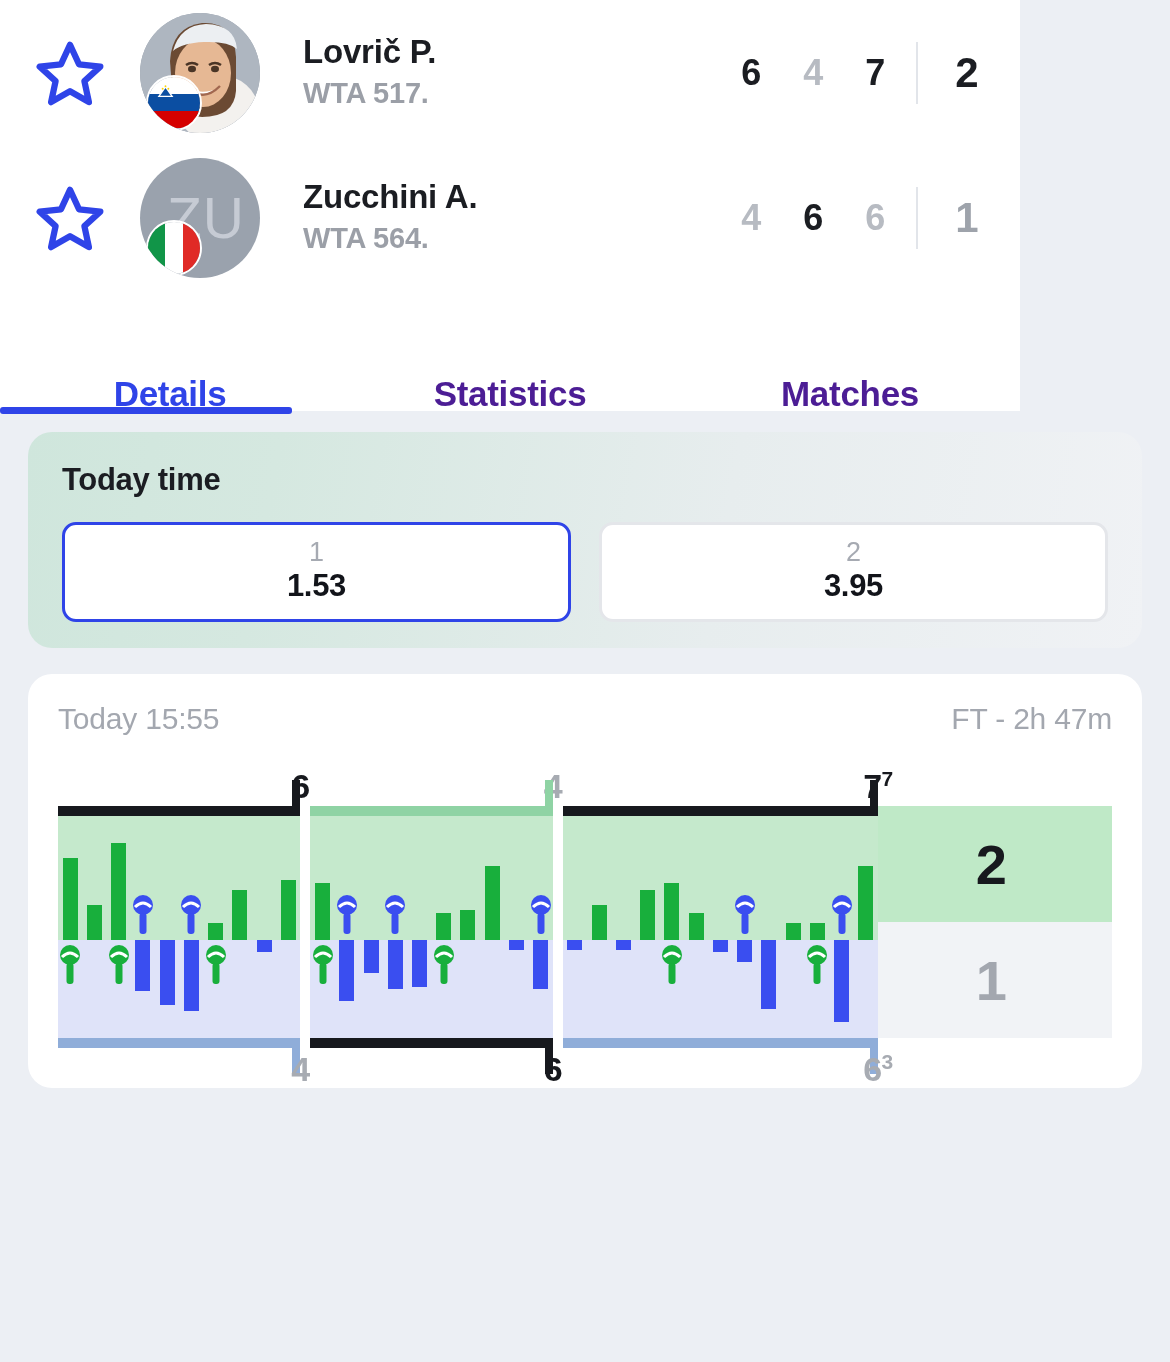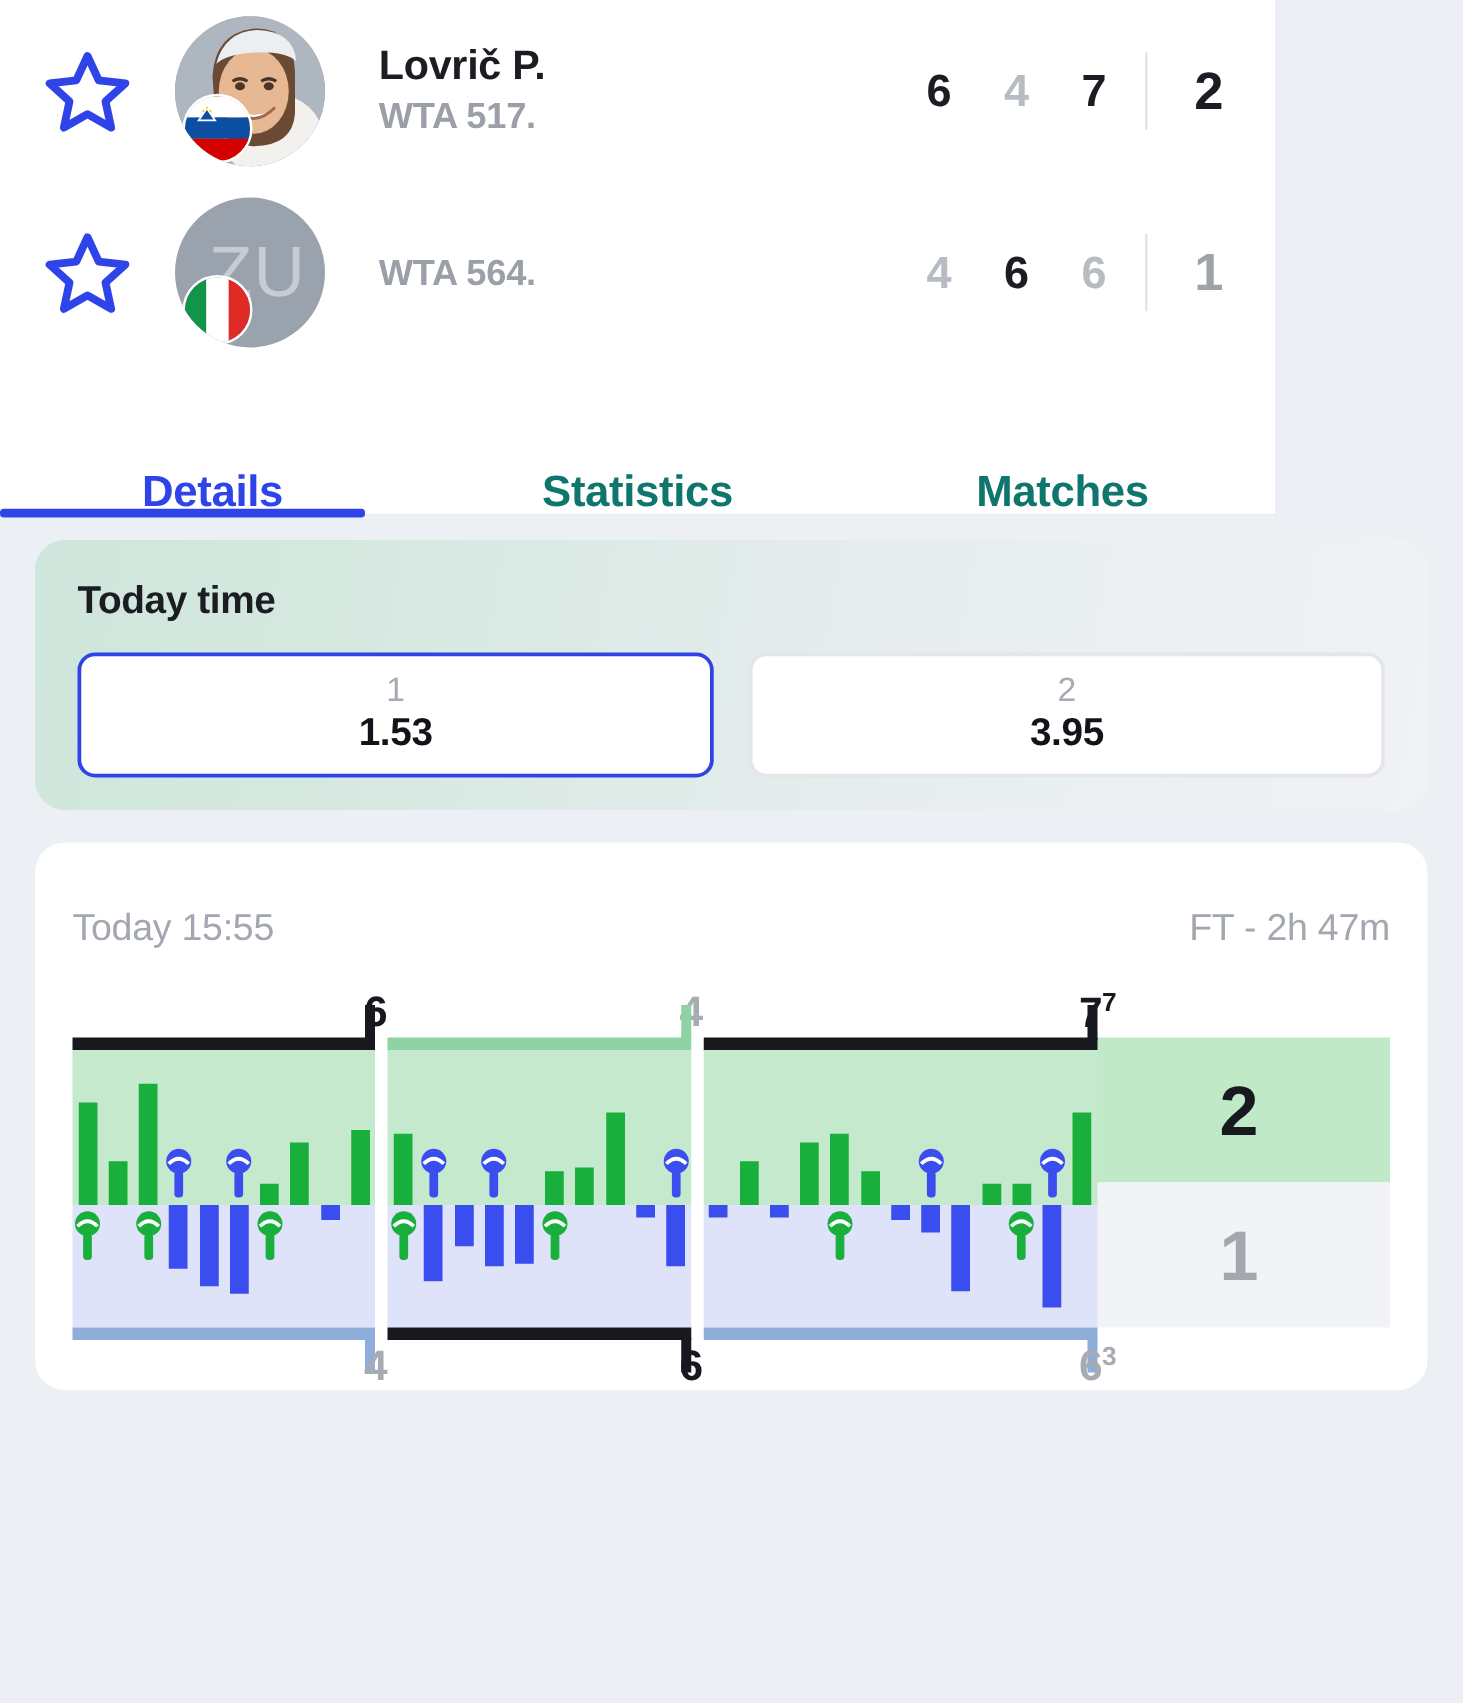--- a/index.html
+++ b/index.html
@@ -48,21 +48,21 @@
   }
   .set-score.dim { color:#b7bbc2; }
   .score-sep { width:2px; height:62px; background:#e2e5ea; margin:0 18px 0 10px; }
   .total-score { width:62px; text-align:center; font-size:42px; font-weight:700; color:#1b1d22; }
   .total-score.dim { color:#9ea3ab; }
 
   
   .tabs { display:flex; background:#ffffff; height:124px; align-items:flex-end; padding-top:22px; position:relative; }
   .tab {
     flex:1; text-align:center; font-size:35px; font-weight:700;
-    color:#0f766e; letter-spacing:-0.3px; cursor:pointer; padding-top:12px;
+    color:#4c1d95; letter-spacing:-0.3px; cursor:pointer; padding-top:12px;
   }
   .tab.active { color:#2f44e8; }
   .tab-underline {
     position:absolute; left:0; bottom:0; width:292px; height:7px;
     background:#2f44e8; border-radius:3px;
   }
   .tab-baseline { position:absolute; left:0; bottom:0; width:1170px; height:3px; background:#eceff4; }
 
   
   .body-wrap { padding:18px 0 0 0; background:#eceff4; }
@@ -82,21 +82,21 @@
   .odd-box.selected { border-color:#2f44e8; }
   .odd-label { font-size:27px; color:#a6aab2; font-weight:400; line-height:1.1; }
   .odd-value { font-size:31px; color:#12141a; font-weight:700; line-height:1.25; letter-spacing:-0.3px; }
   .gamble { margin-top:22px; font-size:27px; color:#a3a7af; font-weight:400; letter-spacing:-0.2px; }
 
   
   .mom-card {
     margin:26px 28px 0 28px; background:#ffffff; border-radius:24px;
     padding:28px 30px 30px 30px; position:relative;
   }
-  .mom-head { display:flex; justify-content:space-between; align-items:baseline;margin-top:24px; }
+  .mom-head { display:flex; justify-content:space-between; align-items:baseline; }
   .mom-time, .mom-status { font-size:30px; color:#a3a7af; font-weight:400; letter-spacing:-0.2px; }
 
   
   .chart-area { display:flex; margin-top:22px; }
   .chart-main { position:relative; width:820px; height:300px; }
   .sets-top-labels { position:relative; height:48px; }
   .set-top-label {
     position:absolute; bottom:0; transform:translateX(-50%);
     font-size:34px; font-weight:700; color:#17191e; letter-spacing:-0.5px; white-space:nowrap;
   }
@@ -202,20 +202,21 @@
         <span class="avatar-initials">ZU</span>
         <div class="flag">
           <div class="flag-vert" style="background:#119548;"></div>
           <div class="flag-vert" style="background:#ffffff;"></div>
           <div class="flag-vert" style="background:#e02a26;"></div>
         </div>
       </div>
     </div>
 
     <div class="name-cell">
+      <div class="p-name">Zucchini A.</div>
       <div class="p-rank">WTA 564.</div>
     </div>
 
     <div class="score-cell">
       <div class="set-score dim">4</div>
       <div class="set-score">6</div>
       <div class="set-score dim">6</div>
       <div class="score-sep"></div>
       <div class="total-score dim">1</div>
     </div>

